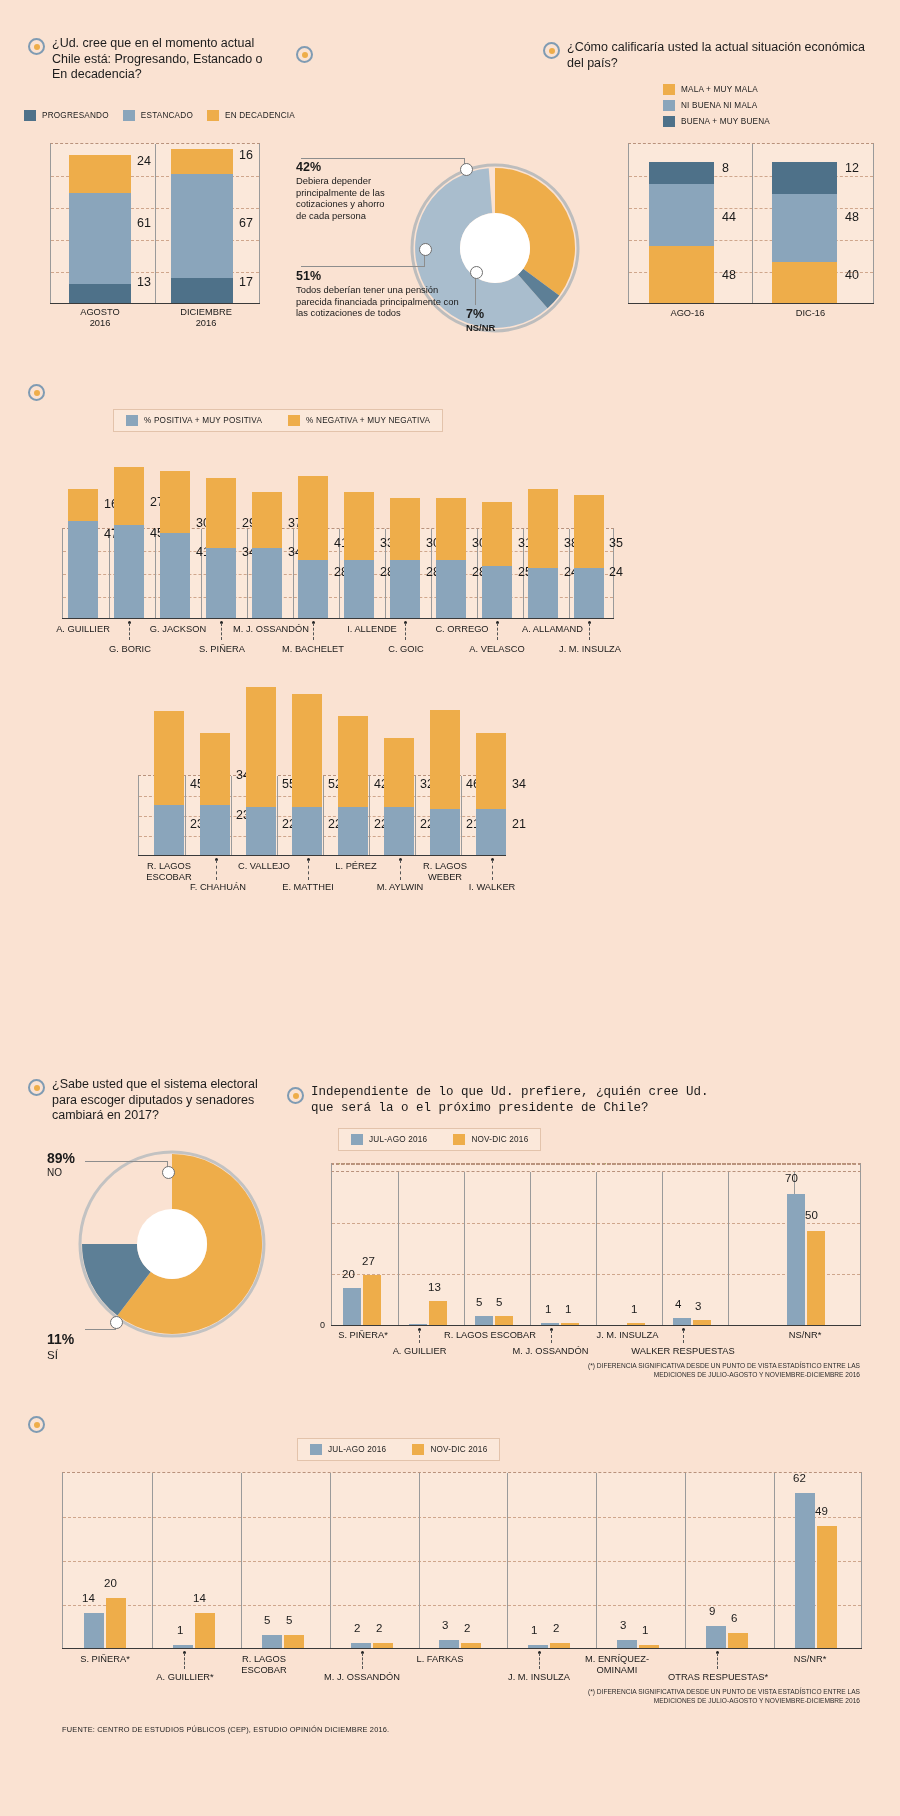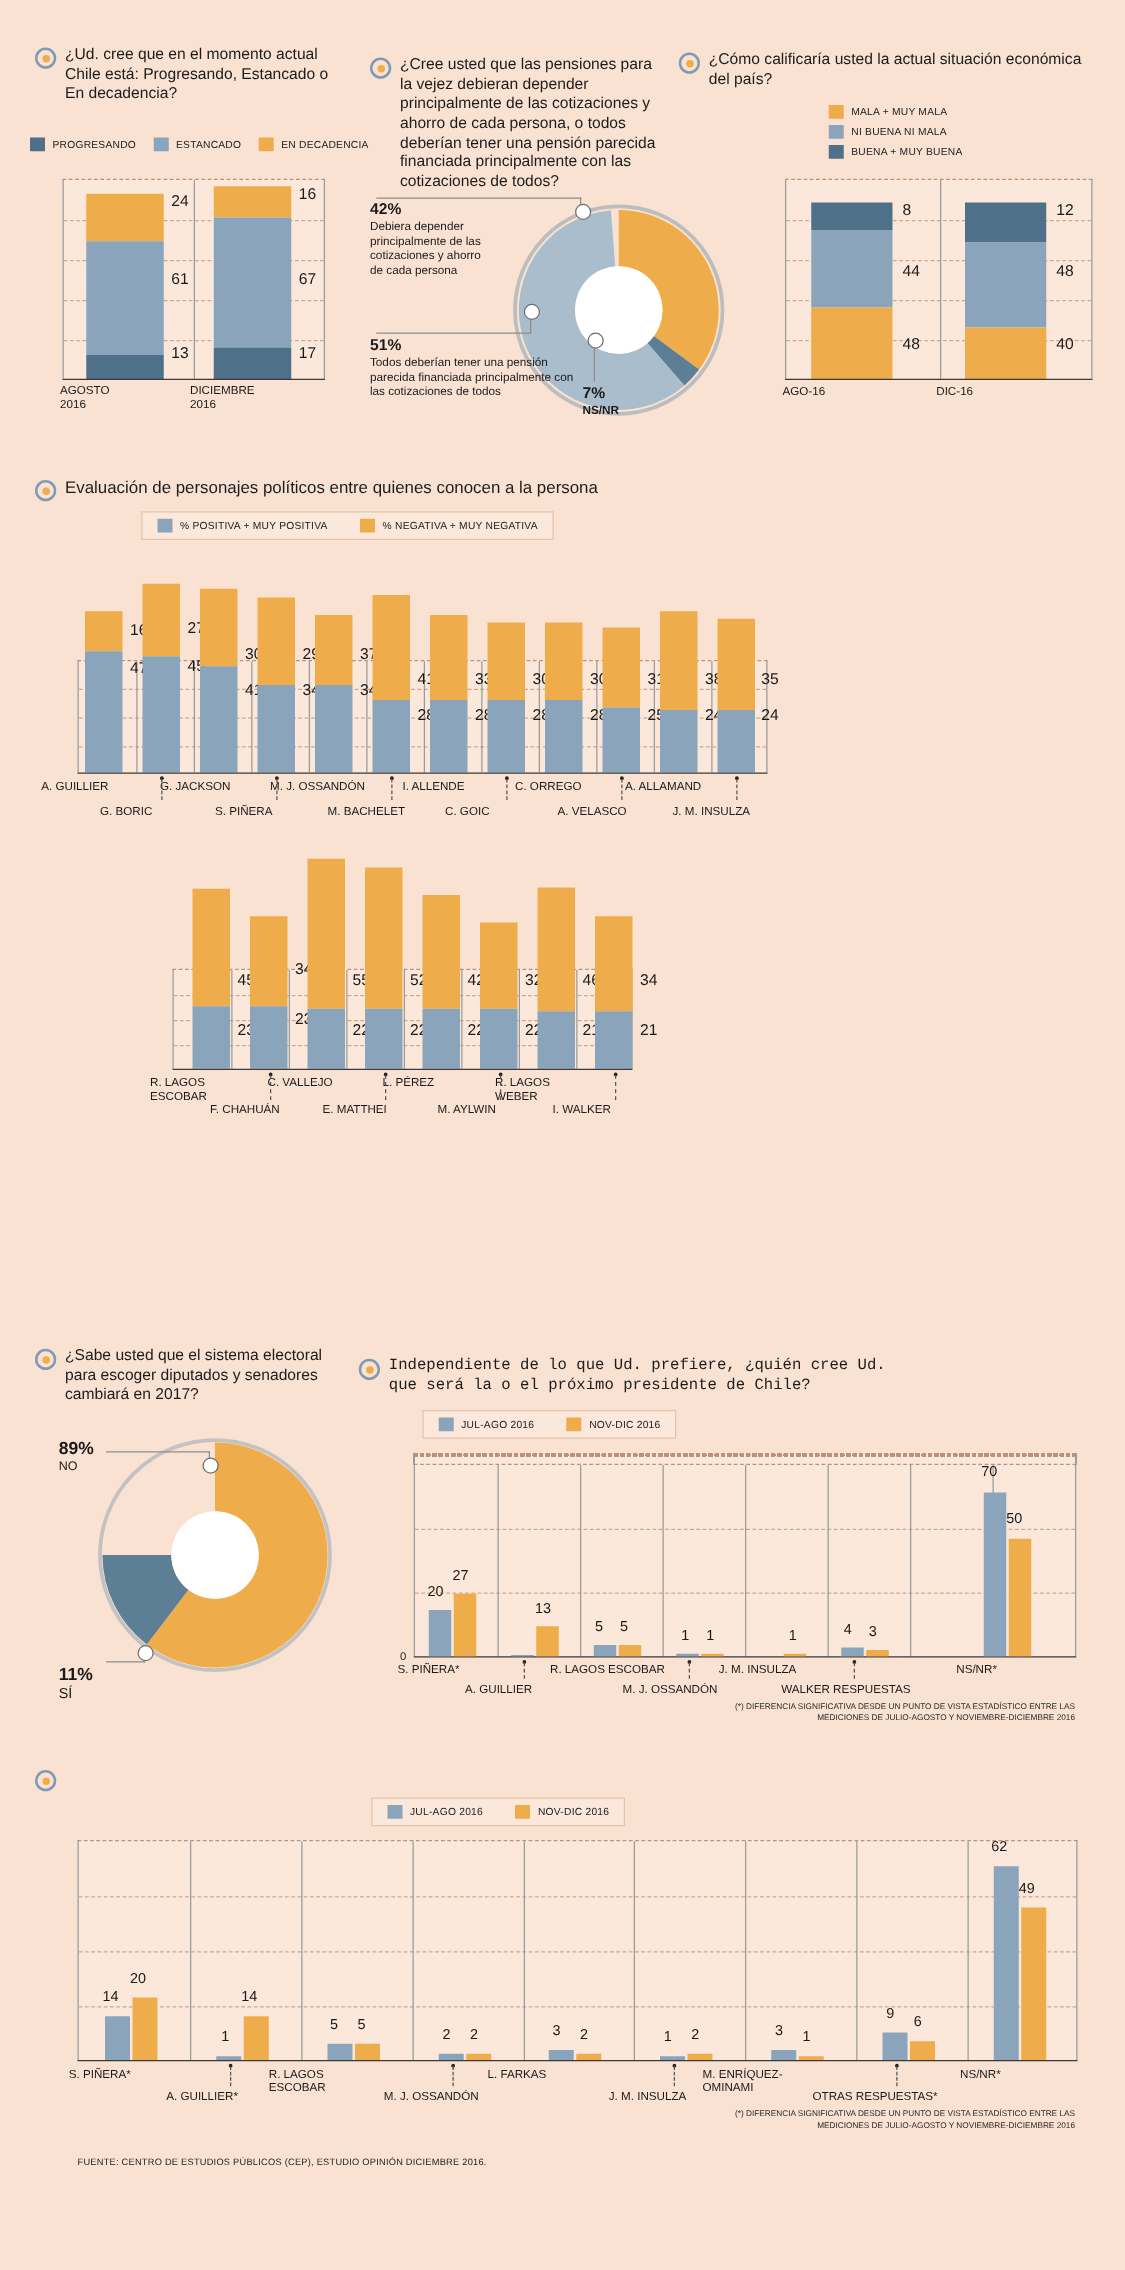--- a/index.html
+++ b/index.html
@@ -26,21 +26,21 @@
   
   .frame{position:absolute;border-left:1px solid #9a9a9a;border-right:1px solid #9a9a9a;
          border-top:1px dashed #b9927c;box-sizing:border-box;}
   .gl{position:absolute;left:0;right:0;border-top:1px dashed #cfa68c;}
   .vl{position:absolute;top:0;bottom:0;border-left:1px solid #9a9a9a;}
   .axis{position:absolute;border-top:1.6px solid #3a3a3a;}
   .bar{position:absolute;}
   .seg{position:absolute;left:0;right:0;}
   .val{position:absolute;font-size:12.5px;color:#1a1a1a;white-space:nowrap;}
   .val.sm{font-size:11.5px;}
-  .xl{position:absolute;font-size:9.3px;text-align:left;line-height:1.15;color:#1a1a1a;white-space:nowrap;}
+  .xl{position:absolute;font-size:9.3px;text-align:center;line-height:1.15;color:#1a1a1a;white-space:nowrap;}
   .tick{position:absolute;border-left:1px dashed #555;}
   .dot{position:absolute;width:3px;height:3px;border-radius:50%;background:#222;}
   .note{position:absolute;font-size:6.6px;line-height:1.35;color:#2a2a2a;text-align:right;}
   .src{position:absolute;font-size:7.4px;color:#222;letter-spacing:.2px;}
   .hairline{position:absolute;background:#8d8d8d;}
   .knob{position:absolute;width:11px;height:11px;border-radius:50%;background:#fff;border:1.4px solid #6f6f6f;}
   .callout{position:absolute;font-size:9.4px;line-height:1.22;color:#1a1a1a;}
   .callout b{font-size:12.5px;}
   .zero{position:absolute;font-size:9px;color:#222;}
 </style>
@@ -105,21 +105,20 @@
 <div class="xl" style="left:152px;top:307px;width:108px;">
   <span>DICIEMBRE</span><br>
   <span>2016</span>
 </div>
 
 <div class="panel" style="left:296px;top:44px;width:238px;">
   <div class="q">
     <span class="bullet">
         <i></i>
       </span>
-    <span class="qtext">¿Cree usted que las pensiones para la vejez debieran depender principalmente de las cotizaciones y ahorro de cada persona, o todos deberían tener una pensión parecida financiada principalmente con las cotizaciones de todos?</span>
   </div>
 </div>
 
 <svg width="200" height="175" style="position:absolute;left:395px;top:160px;">
   <g transform="translate(100,88)">
     <circle r="83" fill="none" stroke="#bdbdbd" stroke-width="3"></circle>
     <path d="M 0 -80 A 80 80 0 0 1 64.3 47.6 L 28.1 20.8 A 35 35 0 0 0 0 -35 Z" fill="#eead4a"></path>
     <path d="M 52.6 60.3 A 80 80 0 1 1 -6.3 -79.8 L -2.8 -34.9 A 35 35 0 1 0 23.0 26.4 Z" fill="#a9bdcd"></path>
     <path d="M 64.3 47.6 A 80 80 0 0 1 52.6 60.3 L 23.0 26.4 A 35 35 0 0 0 28.1 20.8 Z" fill="#5d7f96"></path>
     <circle r="35" fill="#ffffff"></circle>
@@ -194,21 +193,20 @@
 </div>
 <div class="axis" style="left:628px;top:303px;width:246px;"></div>
 <div class="xl" style="left:626px;top:308px;width:123px;">AGO-16</div>
 <div class="xl" style="left:749px;top:308px;width:123px;">DIC-16</div>
 
 <div class="panel" style="left:28px;top:382px;width:560px;">
   <div class="q">
     <span class="bullet">
         <i></i>
       </span>
-    <span class="qtext big">Evaluación de personajes políticos entre quienes conocen a la persona</span>
   </div>
 </div>
 <div class="legend-box" style="position:absolute;left:113px;top:409px;">
   <span class="legend">
       <span class="sw" style="background:#8aa5bb"></span>
       <span>% POSITIVA + MUY POSITIVA</span>
     </span>
   <span class="legend">
       <span class="sw" style="background:#eead4a"></span>
       <span>% NEGATIVA + MUY NEGATIVA</span>

